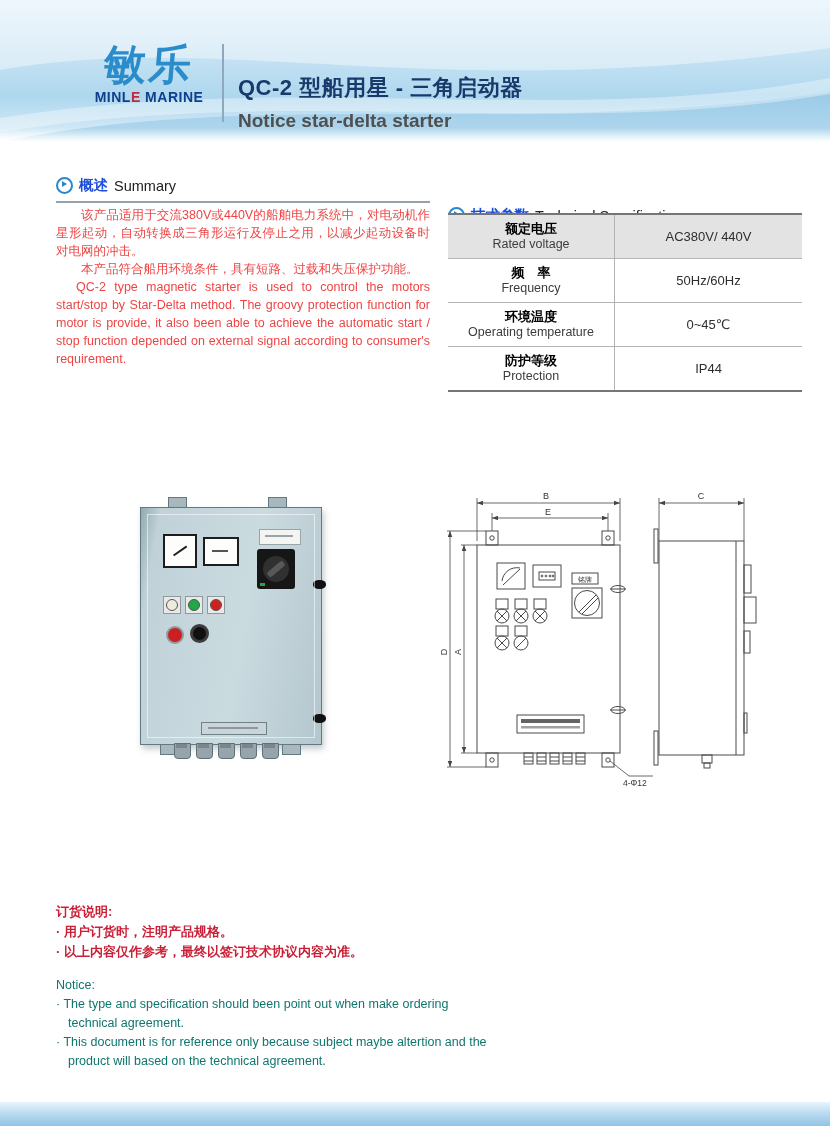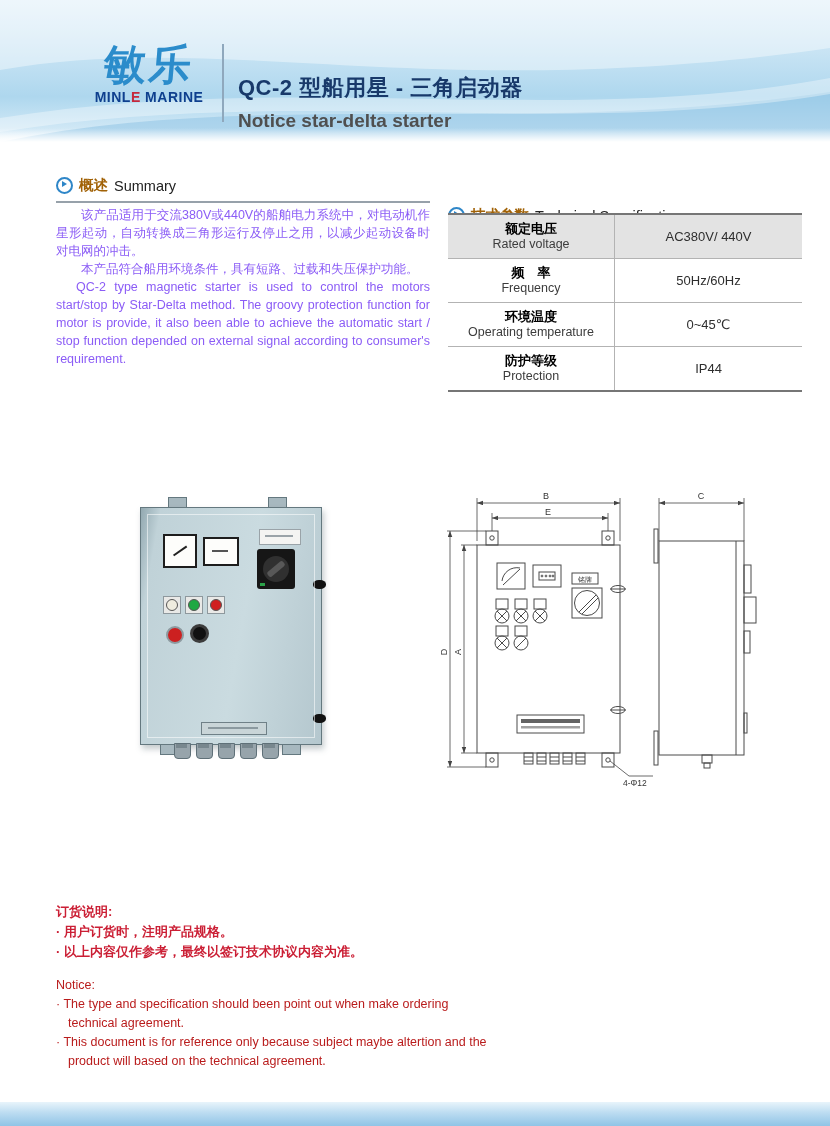--- a/index.html
+++ b/index.html
@@ -17,32 +17,32 @@
   .logo-en{margin-top:3px;font-size:14px;font-weight:700;color:#0e3f8e;letter-spacing:.5px;}
   .logo-en .accent{color:#c5283c;}
   .logo-split{position:absolute;left:222px;top:44px;width:2px;height:78px;background:#8fa8bd;}
   .titles{position:absolute;left:238px;top:56px;margin-top:17px;}
   .title-cn{font-size:22px;font-weight:700;color:#18396a;letter-spacing:.5px;}
   .title-en{margin-top:7px;font-size:19px;font-weight:600;color:#4f4f4f;}
 
   
   .sec-head{position:absolute;display:flex;align-items:center;gap:6px;
             border-bottom:2px solid #97a1aa;padding-bottom:6px;}
-  .sec-head .cn{font-size:14.5px;font-weight:700;color:#a16207;}
+  .sec-head .cn{font-size:14.5px;font-weight:700;color:#1d4ed8;}
   .sec-head .en{font-size:14.5px;color:#222;}
   .play{position:relative;width:13px;height:13px;border:2.5px solid #2e86c8;border-radius:50%;
         background:#fff;flex:0 0 auto;}
   .play::after{content:"";position:absolute;left:4px;top:2.2px;border-left:5px solid #2e86c8;
         border-top:3.2px solid transparent;border-bottom:3.2px solid transparent;}
   .sh-left{left:56px;top:176px;width:374px;}
   .sh-right{left:448px;top:176px;width:354px;margin-top:30px;}
 
   
   .summary{position:absolute;left:56px;top:206px;width:374px;font-size:12.5px;
-           color:#8b5cf6;line-height:18px;text-align:justify;}
+           color:#ef4444;line-height:18px;text-align:justify;}
   .summary p{margin:0;}
   .summary p.cn{text-indent:2em;}
   .summary p.en{text-indent:1.6em;}
 
   
   .spec{position:absolute;left:448px;top:213px;width:354px;border-collapse:collapse;
         border-top:2px solid #767676;border-bottom:2px solid #767676;}
   .spec td{border-bottom:1px solid #b3b3b3;height:43px;text-align:center;vertical-align:middle;padding:0;}
   .spec tr:last-child td{border-bottom:none;}
   .spec td.lbl{width:166px;border-right:1px solid #b3b3b3;}
@@ -94,21 +94,21 @@
 
   
   .draw-front{position:absolute;left:441px;top:485px;}
   .draw-side{position:absolute;left:650px;top:485px;}
   svg text{font-family:"Liberation Sans","DejaVu Sans",sans-serif;fill:#333;}
 
   
   .order{position:absolute;left:56px;top:902px;width:420px;color:#cb1f35;font-size:13px;
          font-weight:700;line-height:20px;}
   .order p{margin:0;}
-  .notice{position:absolute;left:56px;top:976px;width:432px;color:#b91c1c;font-size:12.5px;
+  .notice{position:absolute;left:56px;top:976px;width:432px;color:#0f766e;font-size:12.5px;
          line-height:19px;}
   .notice p{margin:0;}
   .hang{padding-left:12px;text-indent:-12px;}
 
   
   .ftr{position:absolute;left:0;bottom:0;width:830px;height:24px;
        background:linear-gradient(180deg,#e8f4fb 0%,#bcdcf1 45%,#90c4e6 100%);}
 </style>
 </head>
 <body>

